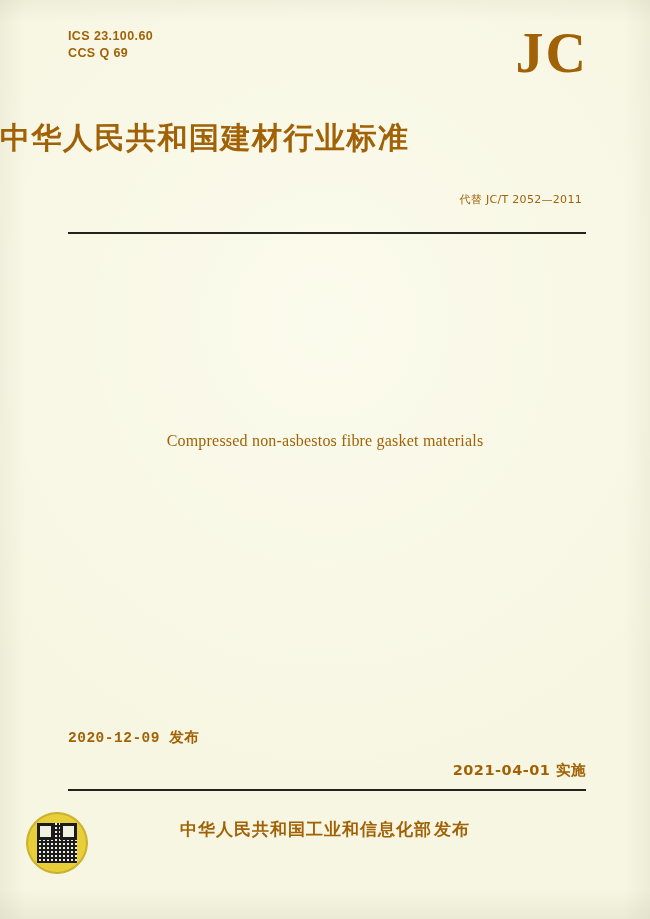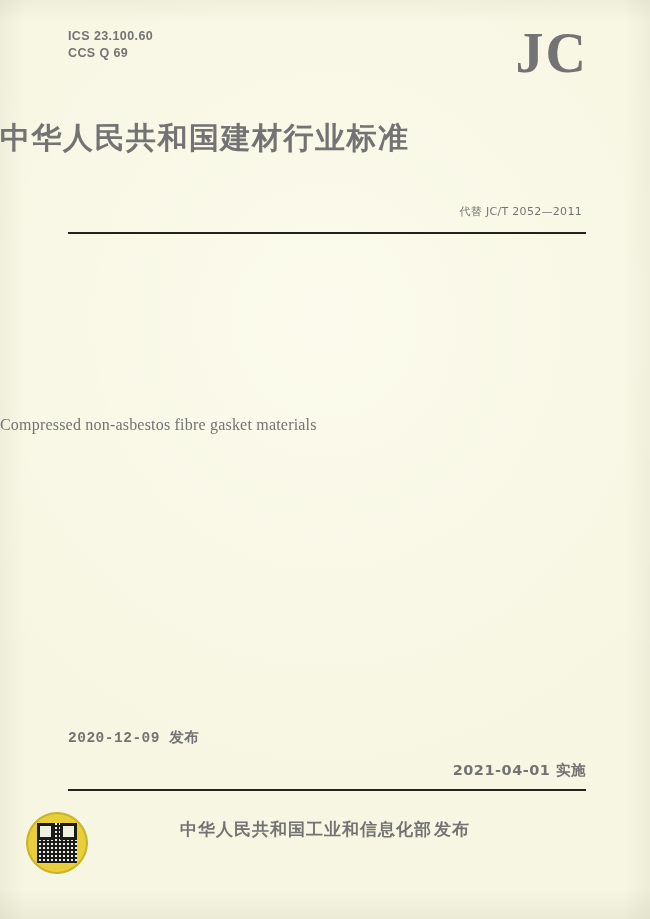--- a/index.html
+++ b/index.html
@@ -7,21 +7,21 @@
     padding: 0;
     background: #6f6f6f;
   }
   .page {
     position: relative;
     width: 650px;
     height: 919px;
     background: #f7f6e2;
     overflow: hidden;
     font-family: "Liberation Serif", serif;
-    color: #737373;
+    color: #a16207;
   }
   
   .page::before {
     content: "";
     position: absolute;
     inset: 0;
     background:
       radial-gradient(120% 90% at 50% 35%, rgba(255,255,245,0.55) 0%, rgba(247,246,226,0) 60%),
       linear-gradient(90deg, rgba(150,150,120,0.10) 0px, rgba(150,150,120,0.0) 26px),
       linear-gradient(270deg, rgba(150,150,120,0.10) 0px, rgba(150,150,120,0.0) 26px),
@@ -77,21 +77,21 @@
     right: 68px;
     top: 184px;
     text-align: right;
   }
   .std-no .num {
     font-family: "Liberation Sans", sans-serif;
     font-size: 17px;
     letter-spacing: 0.6px;
   }
   .std-no .replaces {
-    margin-top: 20px;
+    margin-top: 8px;
     font-family: "DejaVu Sans", sans-serif;
     font-size: 11px;
     letter-spacing: 0.3px;
   }
 
   
   .rule {
     position: absolute;
     left: 68px;
     right: 64px;
@@ -109,22 +109,22 @@
     text-align: center;
     font-family: "DejaVu Sans", sans-serif;
     font-weight: bold;
     font-size: 25px;
     letter-spacing: 1.2px;
   }
   .title-en {
     position: absolute;
     left: 0;
     right: 0;
-    top: 416px;
-    text-align: left;
+    top: 432px;
+    text-align: center;
     font-family: "Liberation Serif", serif;
     font-size: 16px;
     letter-spacing: 0.2px;
   }
 
   
   .date-left {
     position: absolute;
     left: 68px;
     top: 728px;

